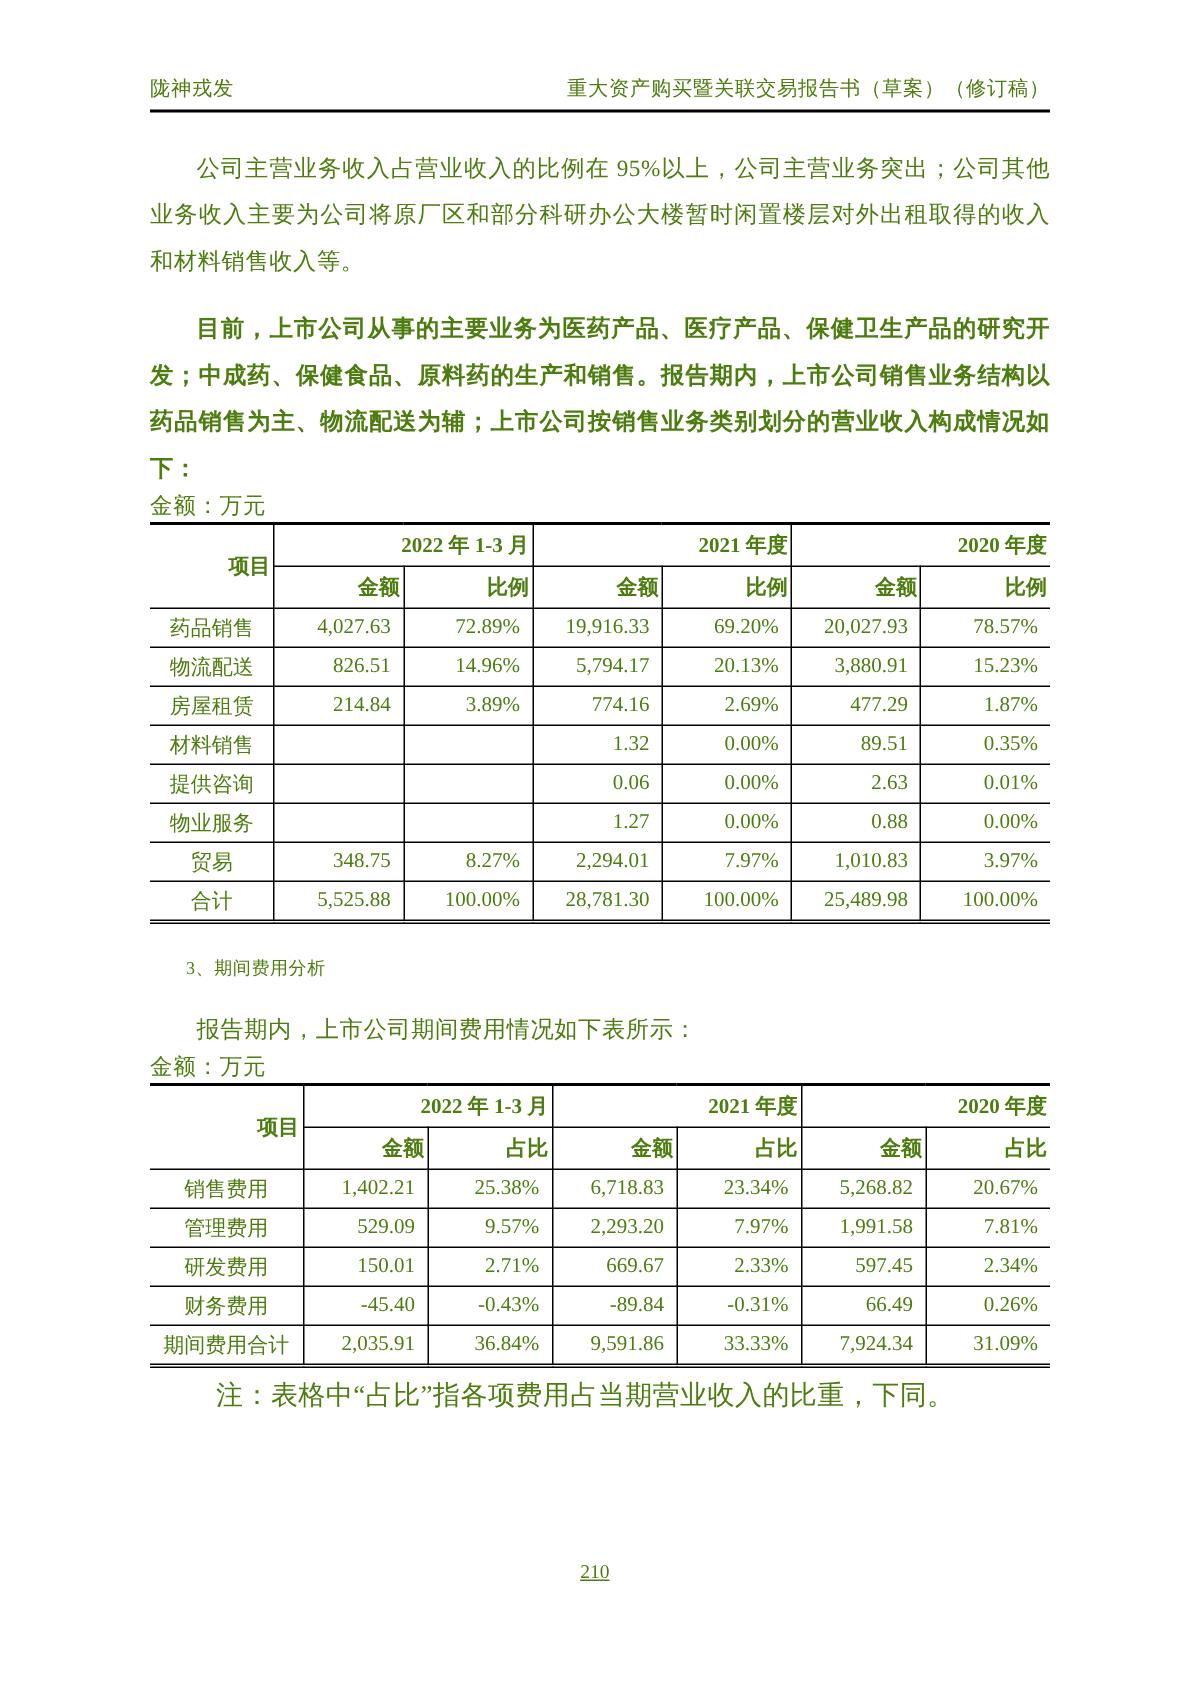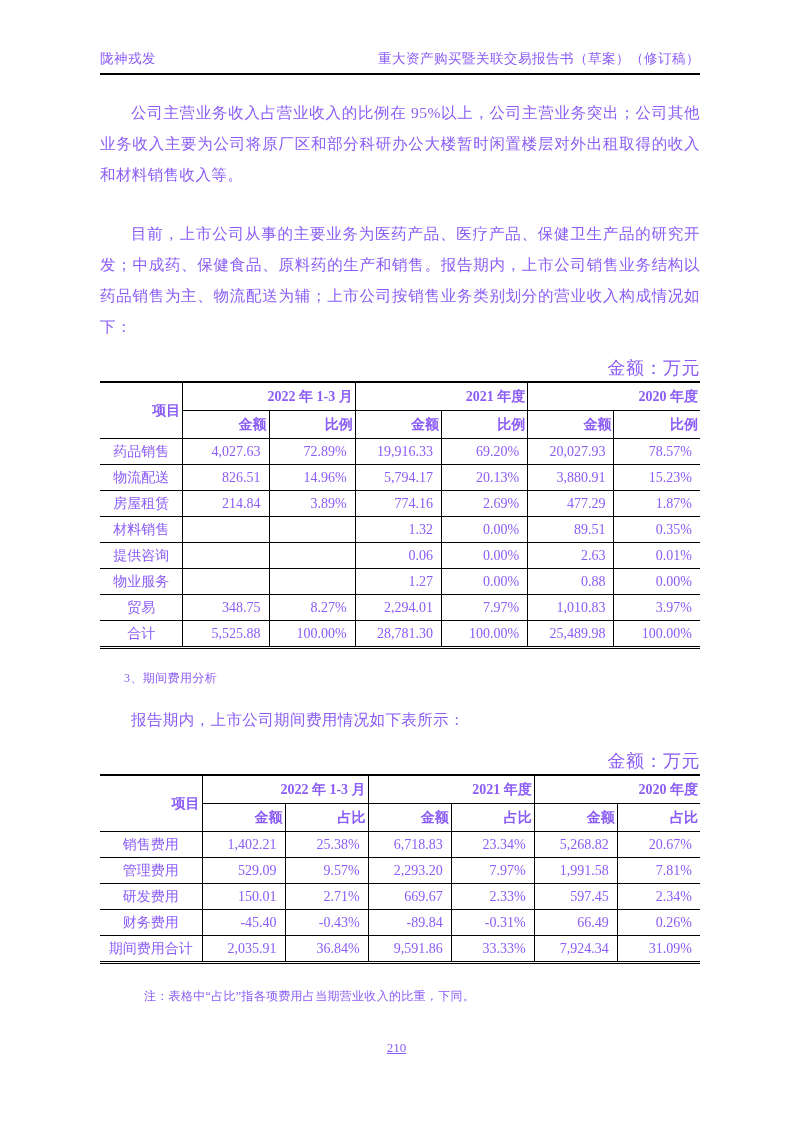--- a/index.html
+++ b/index.html
@@ -2,21 +2,21 @@
 <html lang="zh"><head>
 <meta charset="utf-8">
 <style>
   html,body{margin:0;padding:0;background:#ffffff;}
   .page{
     position:relative;
     width:793px;height:1122px;
     background:#ffffff;
     overflow:hidden;
     font-family:"Liberation Serif","DejaVu Serif",serif;
-    color:#8b5cf6;
+    color:#4d7c0f;
   }
   .content{position:absolute;left:100px;top:0;width:600px;}
 
   
   .doc-header{
     margin-top:50px;
     display:flex;justify-content:space-between;align-items:flex-end;
     font-size:13.5px;
     padding-bottom:5px;
     border-bottom:2px solid #000;
@@ -26,34 +26,34 @@
   
   .para{
     font-size:15.5px;
     line-height:31px;
     text-align:justify;
     text-indent:2em;
     letter-spacing:0.4px;
     margin:0;
   }
   .para.first{margin-top:22px;}
-  .para.gap{margin-top:28px;}
+  .para.gap{margin-top:14px;font-weight:bold;}
 
   .section-heading{
     font-size:12px;
     line-height:31px;
     text-indent:2em;
     letter-spacing:0.4px;
     margin-top:14px;
   }
 
   .unit-label{
-    font-size:18px;
-    text-align:right;
-    margin-top:14px;
+    font-size:15px;
+    text-align:left;
+    margin-top:0;
     margin-bottom:1px;
     letter-spacing:0.5px;
   }
 
   
   table.fin{
     width:100%;
     border-collapse:collapse;
     table-layout:fixed;
     border-top:2px solid #000;
@@ -75,22 +75,22 @@
   }
   td.label-cell{text-align:center;padding:2px 2px;}
   td.num-cell{
     text-align:right;
     padding-right:10px;
     font-family:"Liberation Serif","DejaVu Serif",serif;
   }
   tr.total-row td{font-weight:normal;}
 
   .table-note{
-    font-size:12px;
-    margin-top:24px;
+    font-size:18px;
+    margin-top:6px;
     padding-left:44px;
     letter-spacing:0.3px;
   }
 
   .page-number{
     position:absolute;
     left:0;top:1040px;width:793px;
     text-align:center;
     font-size:13px;
     text-decoration:underline;

